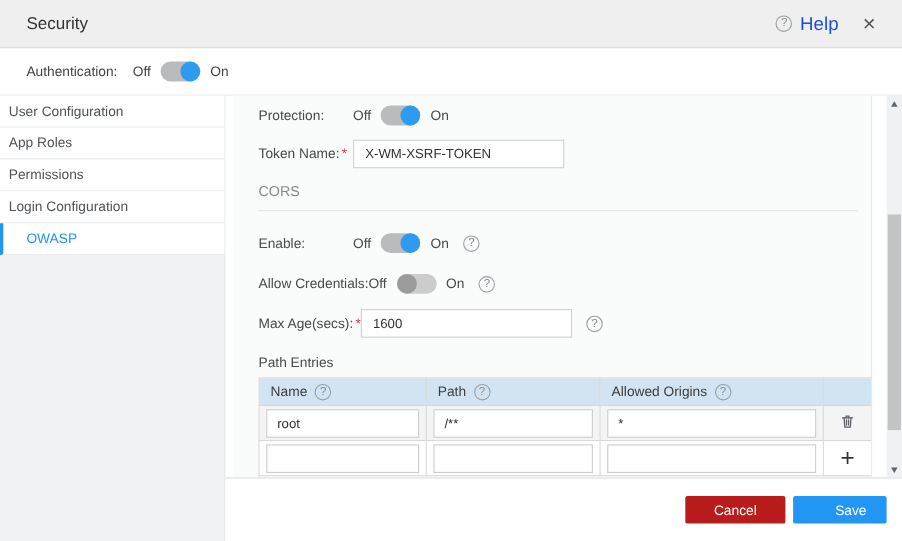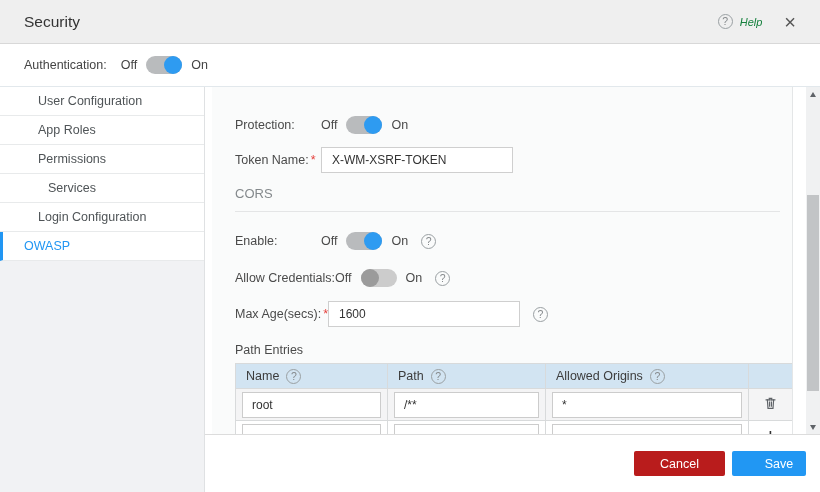--- a/index.html
+++ b/index.html
@@ -8,60 +8,60 @@
 
   .dialog { width:820px; height:492px; display:flex; flex-direction:column; background:#fff; }
 
   
   .titlebar { height:44px; flex:0 0 44px; background:#efefef; border-bottom:1px solid #d8d8d8;
               display:flex; align-items:center; padding:0 24px; }
   .title { font-size:15.5px; color:#333; }
   .titlebar-right { margin-left:auto; display:flex; align-items:center; }
   .qicon { width:15px; height:15px; border:1px solid #9aa0a3; border-radius:50%; color:#85898c;
            font-size:10.5px; line-height:1; display:inline-flex; align-items:center; justify-content:center; flex:0 0 auto; }
-  .help-text { font-size:11px; color:#15803d; margin-left:7px;font-style:italic; }
+  .help-text { font-size:17px; color:#1d4ed8; margin-left:7px; }
   .close-btn { font-size:20px; color:#555; margin-left:22px; line-height:1; cursor:pointer; background:none; border:none; font-family:inherit; }
 
   
   .authbar { height:43px; flex:0 0 43px; background:#fff; border-bottom:1px solid #e2e8ec;
              display:flex; align-items:center; padding:0 24px; font-size:12.5px; color:#444; }
   .authbar .flabel { min-width:0; margin-right:14px; }
 
   
   .toggle { width:36px; height:18px; border-radius:9px; background:#b9bbbd; position:relative;
             display:inline-block; margin:0 9px; cursor:pointer; flex:0 0 auto; }
   .toggle .knob { width:18px; height:18px; border-radius:50%; background:#2e9bf1; position:absolute; top:0; right:0; }
   .toggle.off { background:#cccccc; }
   .toggle.off .knob { right:auto; left:0; background:#9b9b9b; }
 
   
   .bodyrow { flex:1; display:flex; min-height:0; }
 
   .sidebar { width:205px; flex:0 0 205px; background:#f1f2f4; border-right:1px solid #dfe1e3; }
   .nav-item { height:29px; background:#fff; border-bottom:1px solid #e8eaeb; display:flex; align-items:center;
-              padding-left:38px; font-size:12.5px; color:#4f5457; cursor:pointer; }
+              padding-left:8px; font-size:12.5px; color:#4f5457; cursor:pointer; }
   .nav-item.sub { padding-left:48px; }
   .nav-item.active { color:#2196f3; border-left:3px solid #2196f3; padding-left:21px; }
 
   .main { flex:1; display:flex; flex-direction:column; background:#fff; min-width:0; }
   .scrollwrap { height:347px; flex:0 0 347px; display:flex; }
 
   .form-area { margin-left:7px; flex:1; background:#fafbfb; border-right:1px solid #e4e6e7;
                padding:9px 0 0 23px; overflow:hidden; font-size:12.5px; color:#4a4a4a; }
   .gutter { width:13px; flex:0 0 13px; background:#fff; }
 
   .vscroll { width:14px; flex:0 0 14px; background:#f0f1f2; position:relative; }
   .varrow { position:absolute; left:0; width:14px; height:14px; display:flex; align-items:center; justify-content:center; cursor:pointer; }
   .varrow.up { top:0; } .varrow.down { bottom:0; }
   .tri-up { width:0; height:0; border-left:3.5px solid transparent; border-right:3.5px solid transparent; border-bottom:5px solid #5f6368; }
   .tri-down { width:0; height:0; border-left:3.5px solid transparent; border-right:3.5px solid transparent; border-top:5px solid #5f6368; }
   .vthumb { position:absolute; top:108px; left:1px; width:12px; height:196px; background:#c2c4c6; cursor:pointer; }
 
   
-  .frow { display:flex; align-items:center;margin-top:20px; }
+  .frow { display:flex; align-items:center; }
   .flabel { min-width:86px; }
   .req { color:#e5403c; margin-left:2px; }
   .text-input { height:26px; width:192px; border:1px solid #cfcfcf; background:#fff; padding:0 10px;
                 font-size:12px; color:#333; font-family:inherit; }
   .row-protection { height:18px; }
   .row-token { height:26px; margin-top:13px; }
   .cors-title { margin-top:13px; font-size:13px; color:#84898c; }
   .hr { border:none; border-top:1px solid #e4e5e6; margin:10px 12px 0 0; }
   .row-enable { height:18px; margin-top:20px; }
   .row-cred { height:18px; margin-top:19px; }
@@ -82,21 +82,21 @@
   .col-name { width:152px; } .col-path { width:158px; } .col-origin { width:203px; } .col-action { width:44px; }
   td.action { text-align:center; padding:0; }
   .icon-btn { background:none; border:none; cursor:pointer; padding:0; line-height:0; }
   .plus-btn { font-size:22px; font-weight:300; color:#333; line-height:1; background:none; border:none; cursor:pointer; font-family:inherit; }
 
   
   .footer { flex:1; border-top:1px solid #dcdcdc; background:#fff; display:flex; align-items:center;
             justify-content:flex-end; padding-right:14px; }
   .btn { height:25px; border:none; border-radius:2px; color:#fff; font-size:12.5px; cursor:pointer; font-family:inherit; }
   .btn-cancel { width:91px; background:#b91c1c; margin-right:7px; }
-  .btn-save { width:74px; background:#2197f3;padding-left:20px; }
+  .btn-save { width:85px; background:#2197f3;padding-left:20px; }
 </style>
 </head>
 <body>
 
 <div class="dialog">
 
   <div class="titlebar">
     <div class="title">Security</div>
     <div class="titlebar-right">
       <span class="qicon">?</span>
@@ -113,21 +113,20 @@
       </span>
     <span>On</span>
   </div>
 
   <div class="bodyrow">
 
     <div class="sidebar">
       <div class="nav-item">User Configuration</div>
       <div class="nav-item">App Roles</div>
       <div class="nav-item">Permissions</div>
-      <div class="nav-item sub">Services</div>
       <div class="nav-item">Login Configuration</div>
       <div class="nav-item active">OWASP</div>
     </div>
 
     <div class="main">
 
       <div class="scrollwrap">
 
         <div class="form-area">
 

